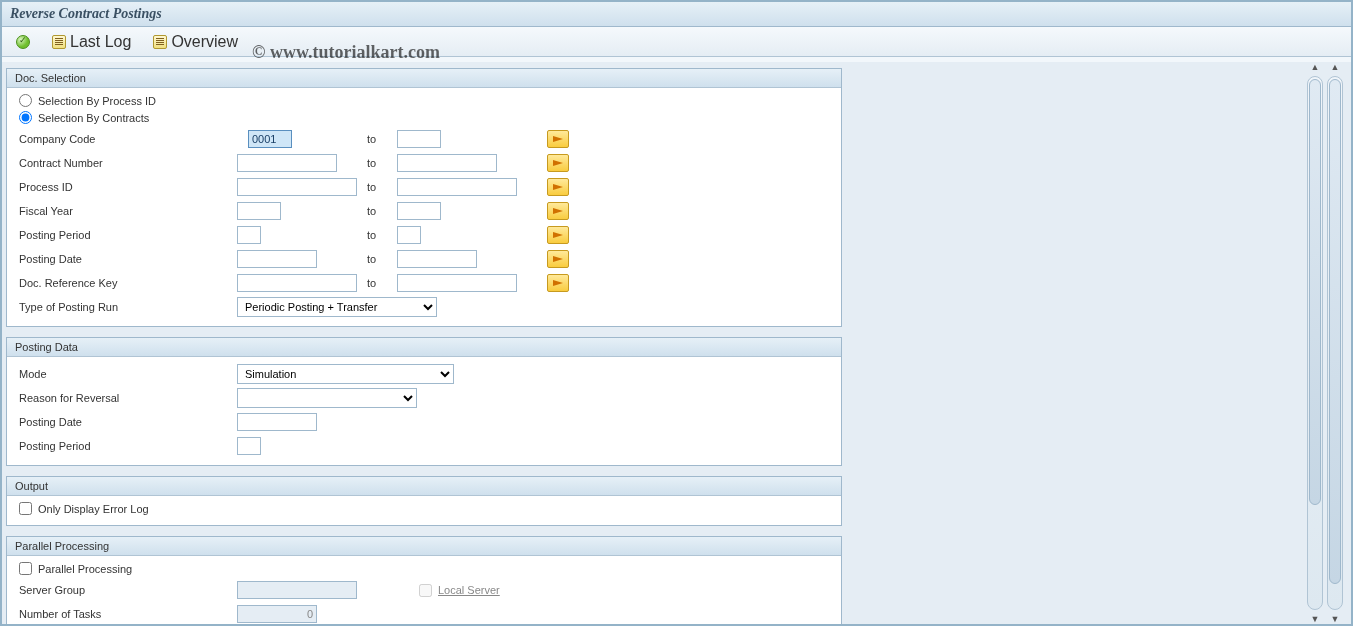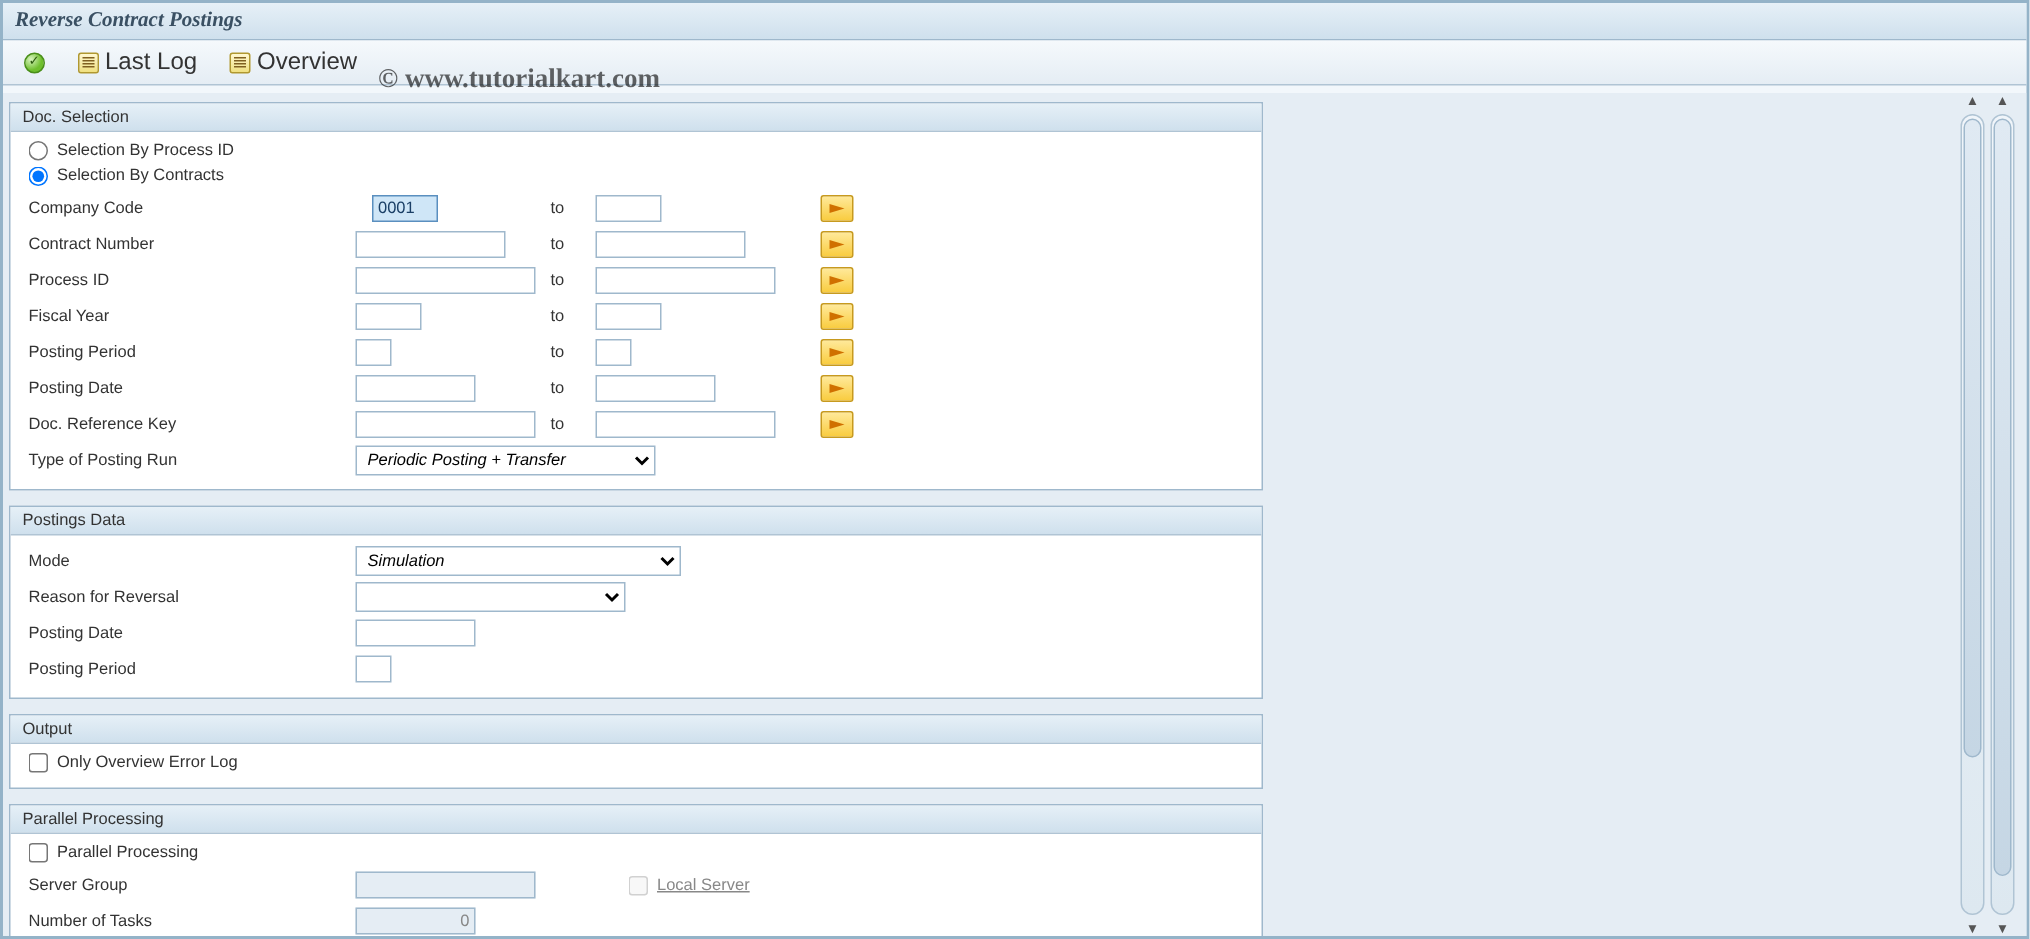--- a/index.html
+++ b/index.html
@@ -140,21 +140,20 @@
     border: 1px solid #9fb8cc;
     background: #fff;
   }
   input[readonly], input.disabled {
     background: #e5edf4;
     color: #888;
   }
   select {
     height: 20px;
     background: #fff;
-    font-style: italic;
   }
   .w-xs { width: 24px; }
   .w-s  { width: 44px; }
   .w-m  { width: 80px; }
   .w-l  { width: 100px; }
   .w-xl { width: 120px; }
   .sel-btn {
     width: 22px; height: 18px;
     background: linear-gradient(#ffe99a, #f9cc3f);
     border: 1px solid #c79a1f;
@@ -167,20 +166,21 @@
   }
   .sel-btn svg { width: 12px; height: 8px; }
   input.cc-highlight {
     background: #cfe6f7;
     border: 1px solid #5a8fbf;
     color: #1a3f66;
     margin-left: 11px;
   }
   .radio-row, .check-row {
     display: flex;
+    align-items: center;
     gap: 6px;
     margin-bottom: 4px;
     padding-left: 2px;
   }
   .radio-row input, .check-row input { margin: 0; }
   .check-row.disabled { color: #888; }
   
   .right-scroll {
     position: absolute;
     right: 4px;
@@ -343,21 +343,21 @@
             <span class="lbl">Type of Posting Run</span>
             <select style="width:200px">
               <option>Periodic Posting + Transfer</option>
             </select>
           </div>
 
         </div>
       </div>
 
       <div class="groupbox">
-        <div class="group-title">Postings Data</div>
+        <div class="group-title">Posting Data</div>
         <div class="group-body">
           <div class="row">
             <span class="lbl">Mode</span>
             <select style="width:217px">
               <option>Simulation</option>
             </select>
           </div>
           <div class="row">
             <span class="lbl">Reason for Reversal</span>
             <select style="width:180px">
@@ -373,21 +373,21 @@
             <input type="text" class="w-xs" style="">
           </div>
         </div>
       </div>
 
       <div class="groupbox">
         <div class="group-title">Output</div>
         <div class="group-body">
           <div class="check-row">
             <input type="checkbox" style="">
-            <span>Only Overview Error Log</span>
+            <span>Only Display Error Log</span>
           </div>
         </div>
       </div>
 
       <div class="groupbox" style="margin-bottom:0;">
         <div class="group-title">Parallel Processing</div>
         <div class="group-body">
           <div class="check-row">
             <input type="checkbox" style="">
             <span>Parallel Processing</span>

